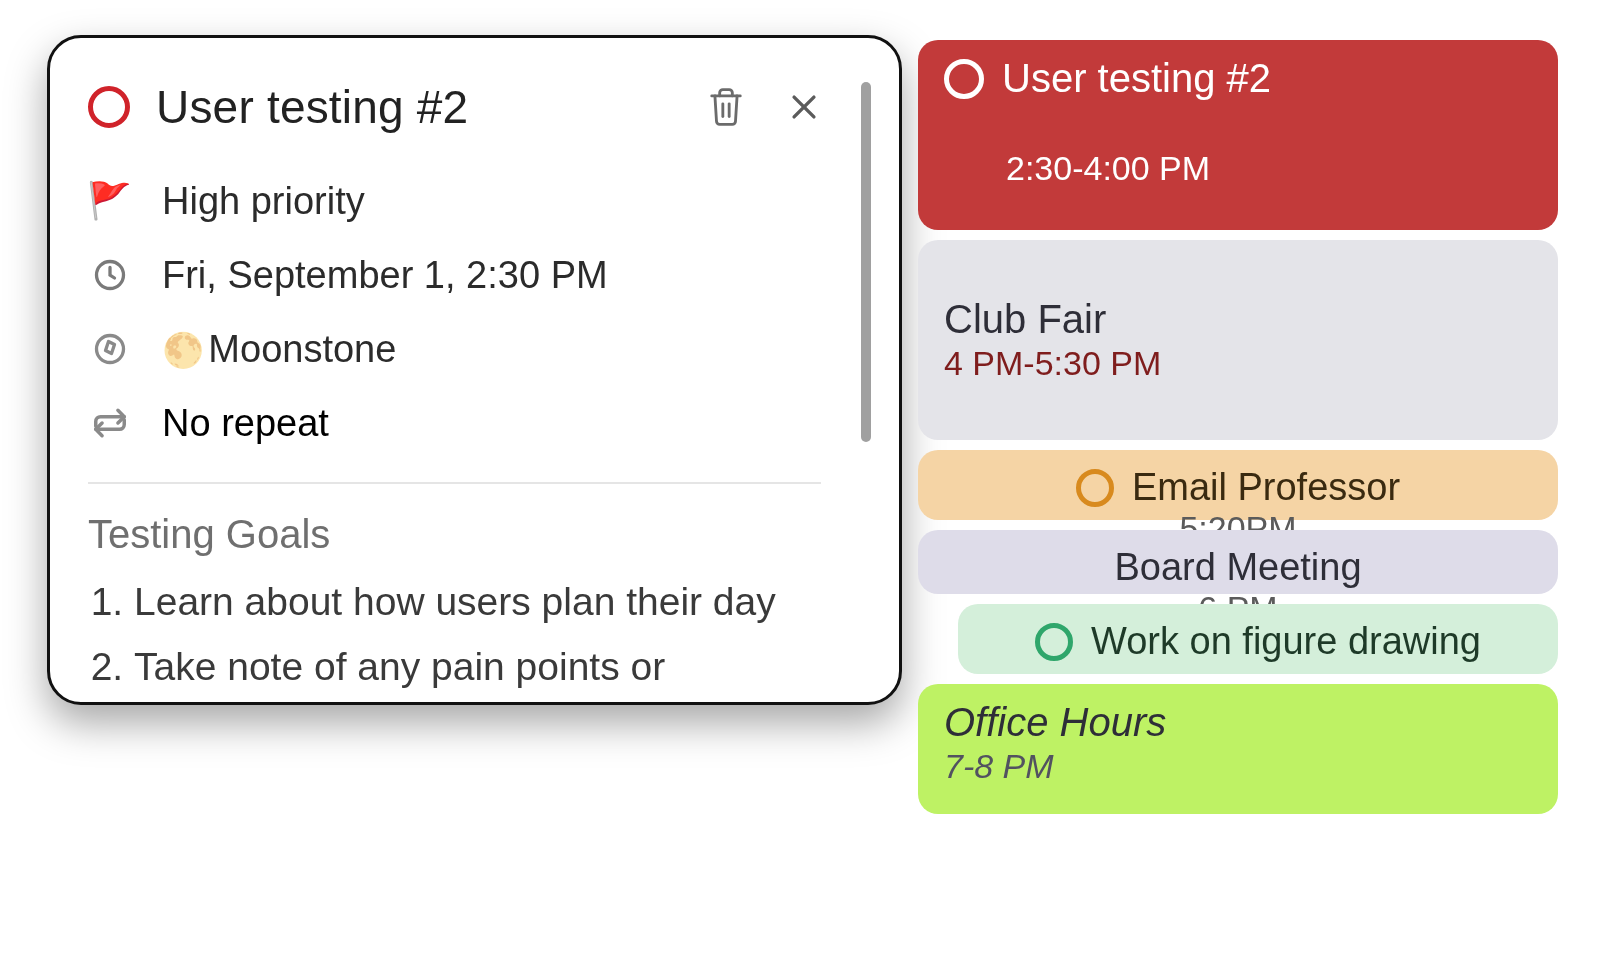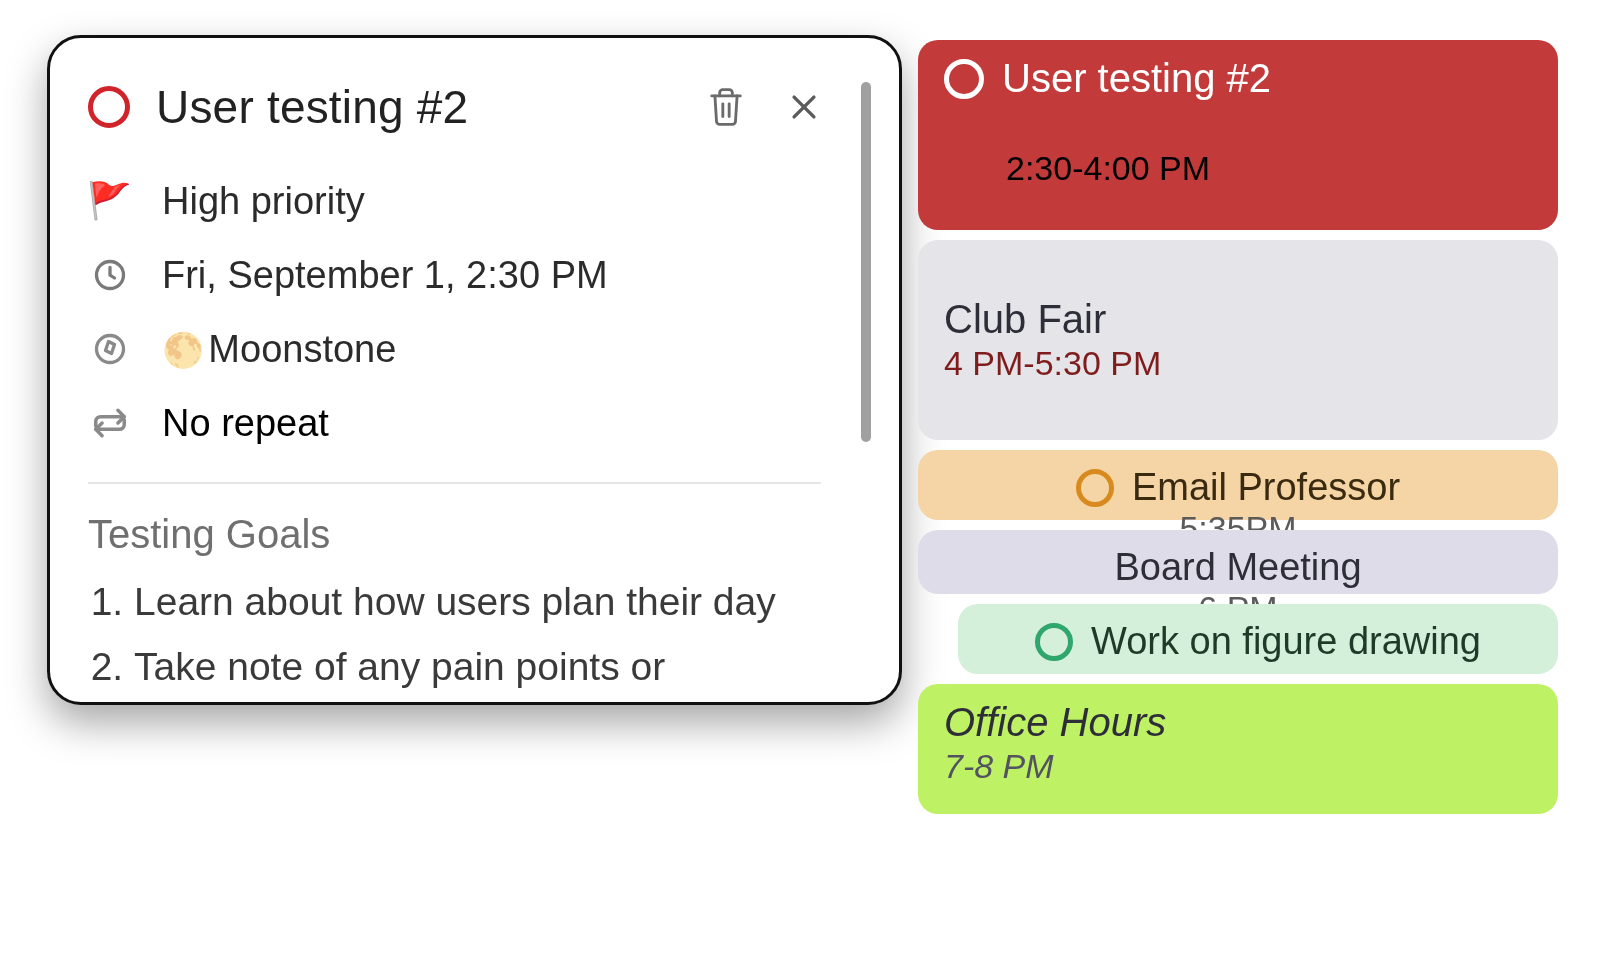--- a/index.html
+++ b/index.html
@@ -131,21 +131,21 @@
   }
   .block .line1 { display:flex; align-items:center; gap:18px; }
   .block .ev-title { font-size: 40px; font-weight: 500; }
   .block .ev-time  { font-size: 34px; font-weight: 400; margin-top: 2px; }
   .block.compact { flex-direction: column; align-items: center; justify-content: space-between; }
   .block.compact .ev-title { font-size: 38px; }
   .block.compact .ev-time-inline { font-size: 34px; color:#5b5b5b; }
   .pad-time { padding-left: 62px; }
 
   .bg-red   { background:#c23a3a; color:#fff; }
-  .bg-red .ev-time { color:#000000;margin-top:48px; }
+  .bg-red .ev-time { color:#ffffff;margin-top:48px; }
   .bg-red .radio-circle{ border-color:#fff; }
   .bg-grey  { background:#e4e4e9; color:#2e2e38; }
   .bg-grey .ev-time { color:#7f1d1d; }
   .bg-peach { background:#f5d4a5; color:#3a2a10; }
   .bg-lav   { background:#dedce9; color:#2e2e38; }
   .bg-mint  { background:#d4efda; color:#1e3a28;margin-left:40px; }
   .bg-grey2 { background:#bef264; color:#2e2e38;font-style:italic; }
   .bg-grey2 .ev-time { color:#525260; }
 
   .h-190 { height:190px; }
@@ -251,21 +251,21 @@
   <div class="block bg-grey h-200">
     <div class="ev-title">Club Fair</div>
     <div class="ev-time">4 PM-5:30 PM</div>
   </div>
 
   <div class="block bg-peach h-70 compact">
     <div class="line1">
       <span class="radio-circle radio-orange" style="width:38px;height:38px;border-width:5px;"></span>
       <span class="ev-title">Email Professor</span>
     </div>
-    <span class="ev-time-inline">5:35PM</span>
+    <span class="ev-time-inline">5:20PM</span>
   </div>
 
   <div class="block bg-lav h-64 compact">
     <span class="ev-title">Board Meeting</span>
     <span class="ev-time-inline">6 PM</span>
   </div>
 
   <div class="block bg-mint h-70 compact">
     <div class="line1">
       <span class="radio-circle radio-green" style="width:38px;height:38px;border-width:5px;"></span>

